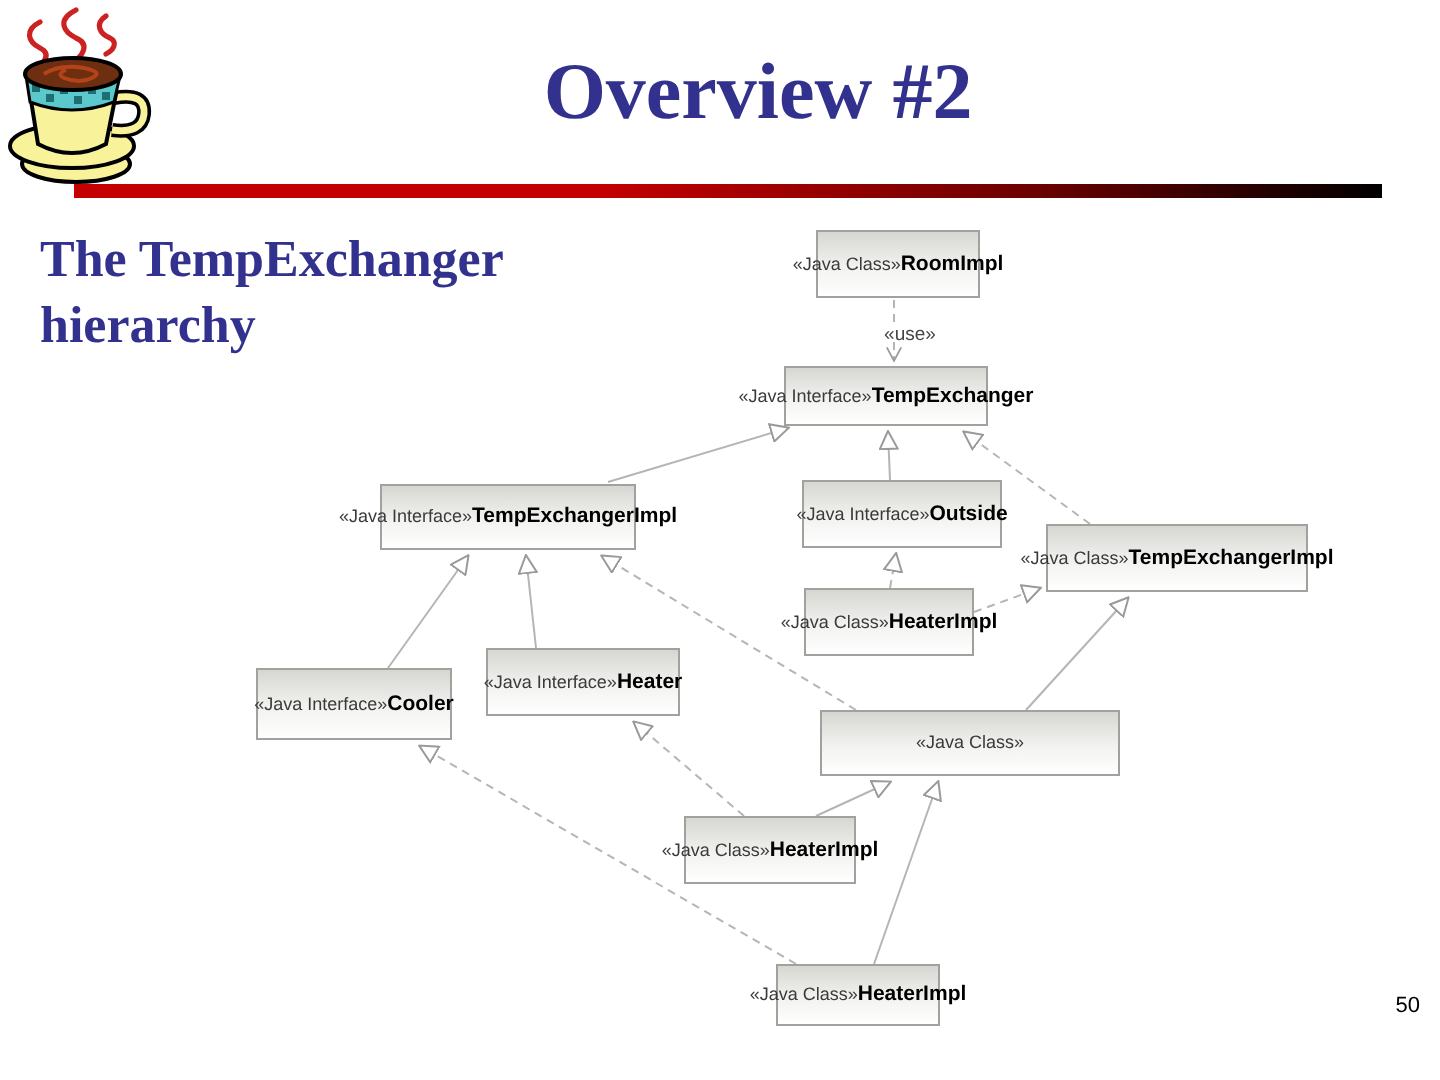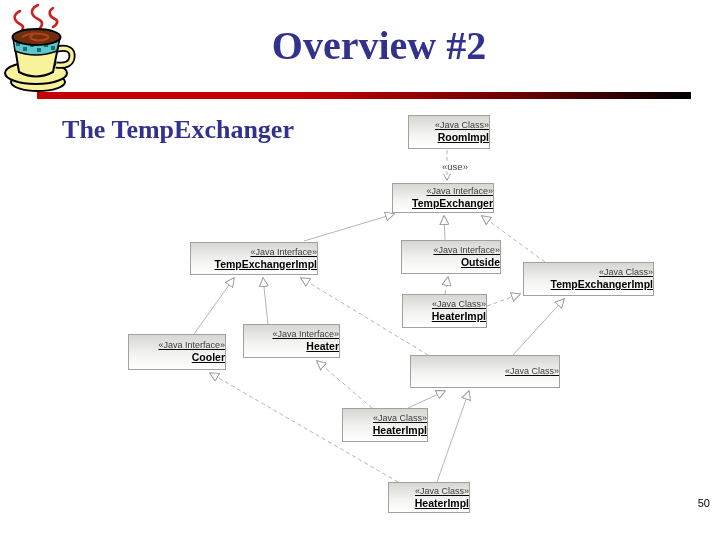--- a/index.html
+++ b/index.html
@@ -3,27 +3,27 @@
 <meta charset="utf-8">
 <style>
   html,body{margin:0;padding:0;background:#fff;}
   .slide{position:relative;width:720px;height:513px;background:#ffffff;overflow:hidden;
          font-family:"Liberation Sans",sans-serif;}
   .clipart{position:absolute;left:2px;top:2px;}
   .title{position:absolute;top:22px;left:38px;right:0;margin:0;text-align:center;
          font-family:"Liberation Serif",serif;font-weight:bold;font-size:40px;color:#32328e;}
   .bar{position:absolute;left:37px;top:92px;width:654px;height:7px;
        background:linear-gradient(90deg,#c40000 0%,#c40000 40%,#6a0000 74%,#000 100%);}
-  .subtitle{position:absolute;top:113px;left:20px;width:316px;text-align:center;
+  .subtitle{position:absolute;top:113px;left:20px;width:316px;text-align:left;
             font-family:"Liberation Serif",serif;font-weight:bold;font-size:26px;
             line-height:33px;color:#32328e;}
   .edges{position:absolute;left:0;top:0;}
-  .node{position:absolute;display:flex;flex-direction:column;align-items:flex-end;justify-content:center;
+  .node{position:absolute;display:flex;flex-direction:row;align-items:center;justify-content:center;
         border:1px solid #a1a19d;background:linear-gradient(#d6d6d2,#f2f2f0 55%,#ffffff);
-        text-align:center;box-sizing:border-box;text-decoration:underline;}
+        text-align:center;box-sizing:border-box;}
   .node .st{font-size:9px;color:#3a3a3a;line-height:11px;white-space:nowrap;}
   .node .nm{font-size:10.5px;font-weight:bold;color:#000;line-height:13px;white-space:nowrap;}
   .n0{left:408px;top:115px;width:82px;height:34px;}
   .n1{left:392px;top:183px;width:102px;height:30px;}
   .n2{left:190px;top:242px;width:128px;height:33px;}
   .n3{left:401px;top:240px;width:100px;height:34px;}
   .n4{left:523px;top:262px;width:131px;height:34px;}
   .n5{left:402px;top:294px;width:85px;height:34px;}
   .n6{left:128px;top:334px;width:98px;height:36px;}
   .n7{left:243px;top:324px;width:97px;height:34px;}
@@ -64,20 +64,21 @@
     <ellipse cx="34.5" cy="35" rx="24" ry="8" fill="#6e2f10" stroke="#000" stroke-width="2"></ellipse>
     <path d="M20,35 Q28,30 40,32 Q50,34 44,37 Q38,40 30,37 Q26,35 31,33" fill="none" stroke="#b4431a" stroke-width="2"></path>
   </svg>
 
   <h1 class="title">Overview #2</h1>
 
   <div class="bar"></div>
 
   <div class="subtitle">
     <div>The TempExchanger</div>
+    <div>hierarchy</div>
   </div>
 
   <svg class="edges" width="720" height="540" viewBox="0 0 720 540">
     <defs>
       <marker id="tri" viewBox="0 0 10 10" refX="9" refY="5" markerWidth="10" markerHeight="10" orient="auto">
         <path d="M0.5,0.5 L9.5,5 L0.5,9.5 Z" fill="#ffffff" stroke="#9a9a9a" stroke-width="1"></path>
       </marker>
       <marker id="vee" viewBox="0 0 10 10" refX="8" refY="5" markerWidth="9" markerHeight="9" orient="auto">
         <path d="M1,1 L8.5,5 L1,9" fill="none" stroke="#9a9a9a" stroke-width="1"></path>
       </marker>

